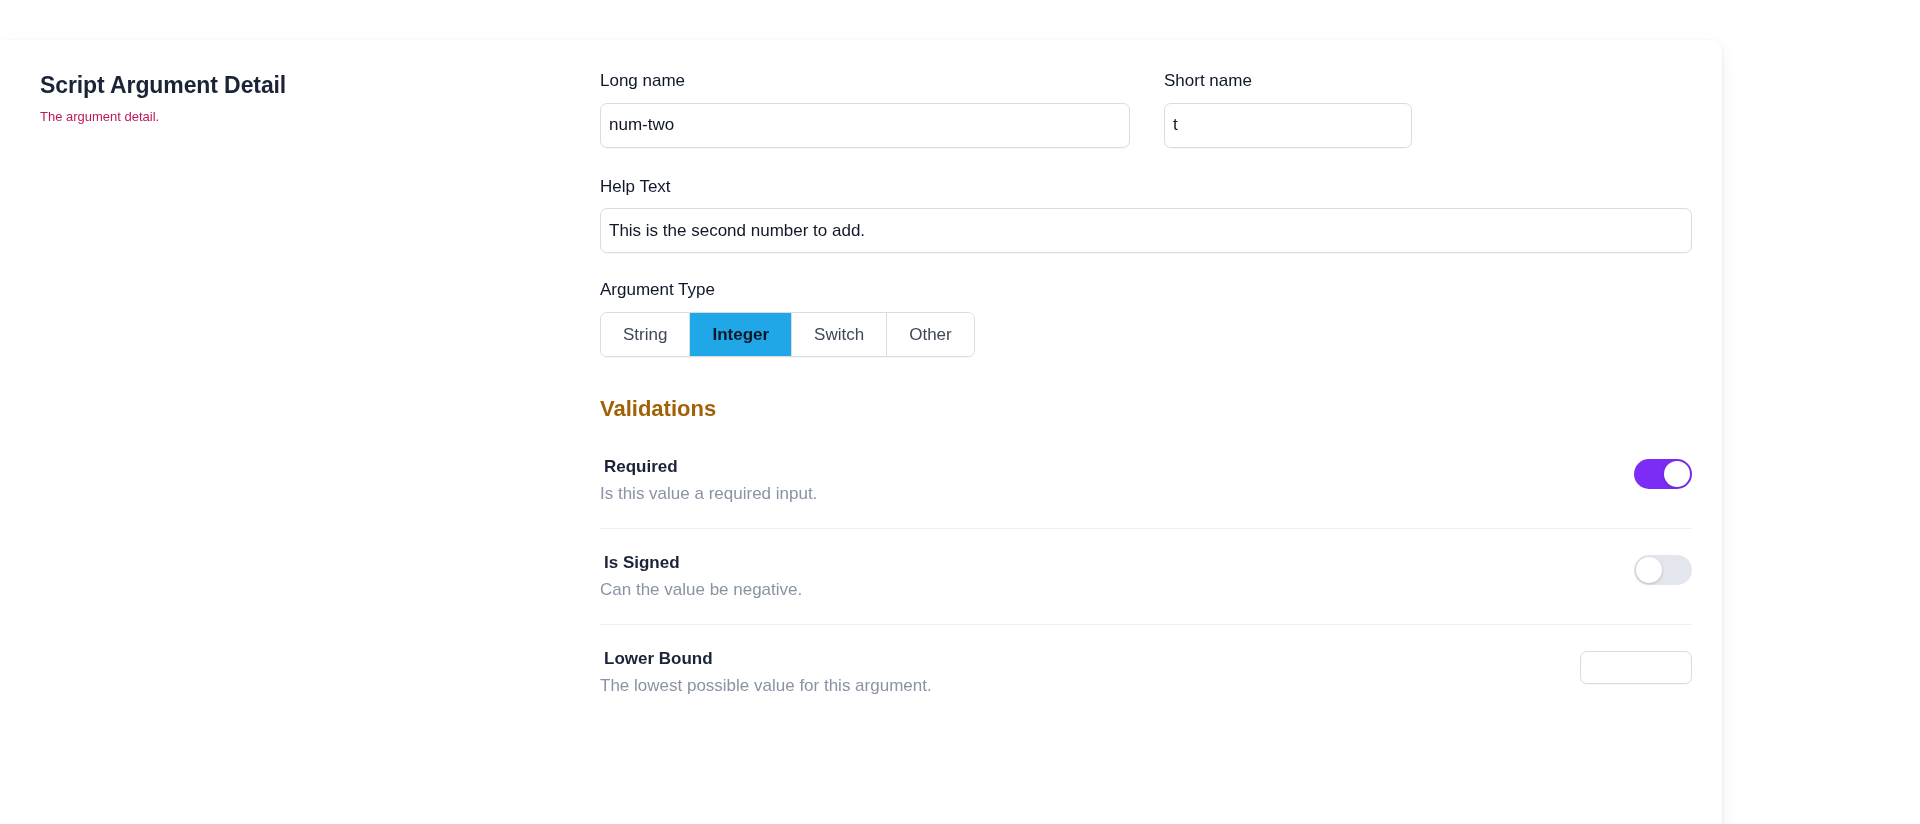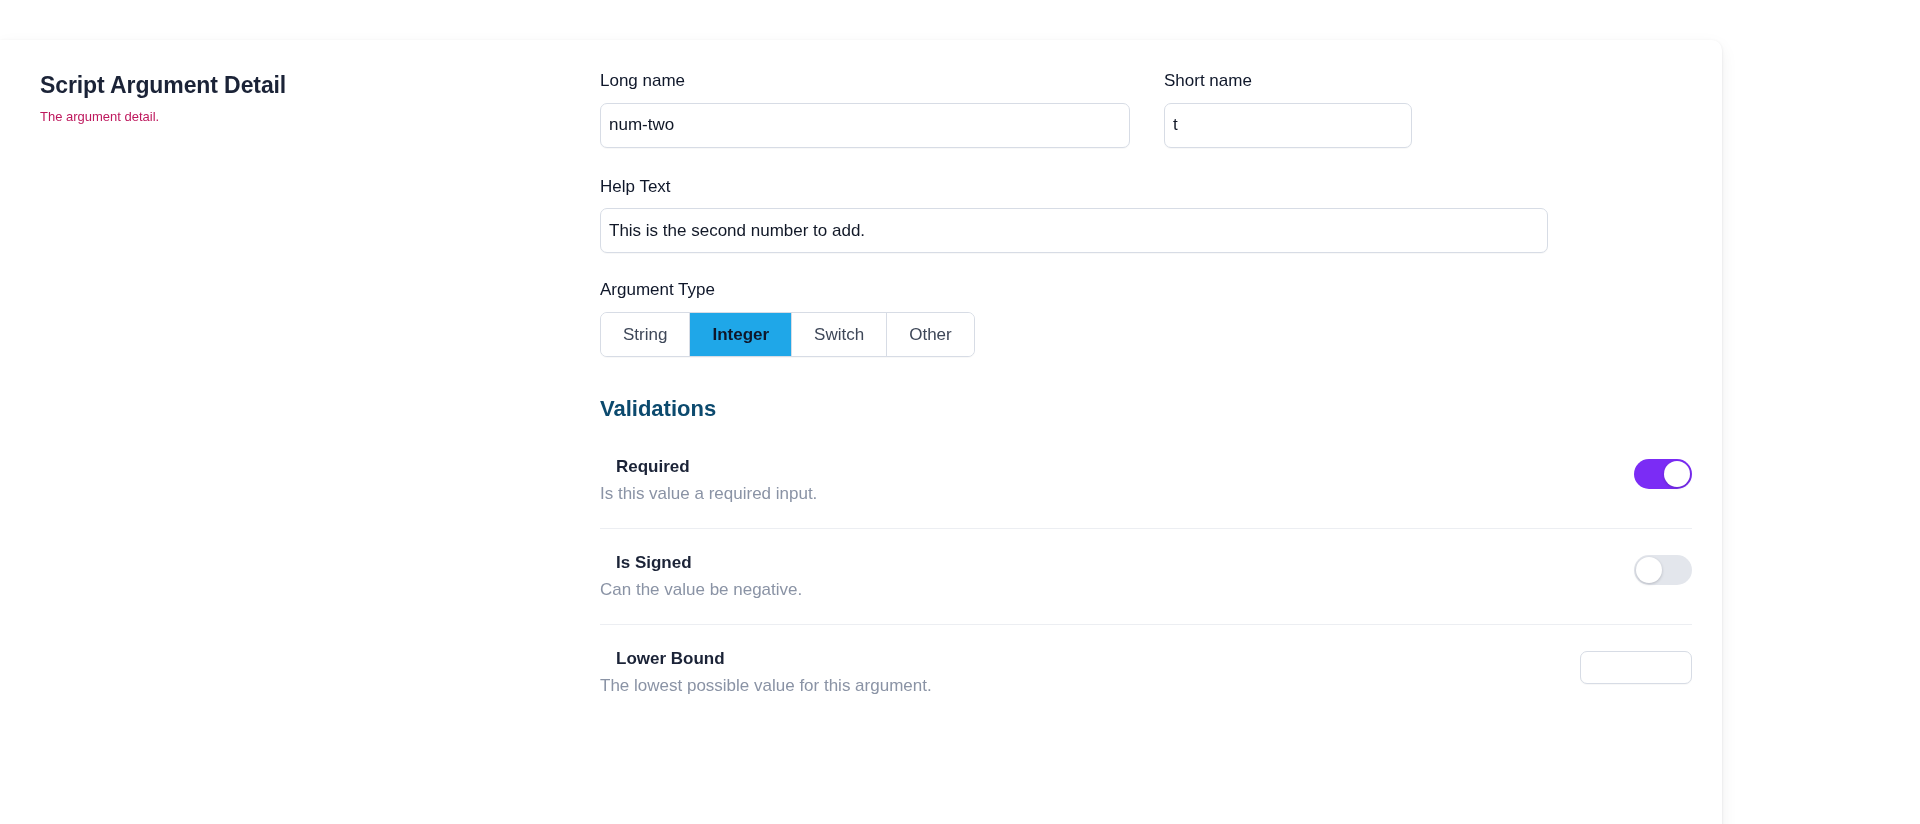--- a/index.html
+++ b/index.html
@@ -101,21 +101,21 @@
     font-family: "Liberation Sans", sans-serif;
     font-size: 17px;
     font-weight: 400;
     color: #111827;
     outline: none;
     box-shadow: 0 1px 1px rgba(16,24,40,0.03);
   }
   .text-input::placeholder { color: #b4bbc7; }
 
   .field-block { margin-bottom: 28px; }
-  .field-block.full .text-input { width: 948px; }
+  .field-block.full .text-input { width: 1092px; }
 
   
   .seg-wrap { margin-bottom: 40px; }
   .segmented {
     display: inline-flex;
     border: 1px solid #d7dce5;
     border-radius: 7px;
     overflow: hidden;
     background: #ffffff;
     box-shadow: 0 1px 1px rgba(16,24,40,0.03);
@@ -138,42 +138,42 @@
   .seg-btn.active {
     background: #1FA7E8;
     color: #0f172a;
     font-weight: 600;
   }
 
   
   .section-title {
     font-size: 22px;
     font-weight: 600;
-    color: #0c4a6e;
+    color: #a16207;
     margin: 0 0 36px 0;
     line-height: 1.1;
   }
 
   .val-row {
     display: flex;
     align-items: flex-start;
     justify-content: space-between;
     padding: 0 0 24px 0;
     border-bottom: 1px solid #eceef2;
     margin-bottom: 24px;
     width: 1092px;
   }
   .val-row:last-child { border-bottom: none; }
 
   .val-text { padding-top: 1px; }
   .val-name {
     font-size: 17px;
     font-weight: 700;
     color: #1b2337;
-    margin: 0 0 7px 16px;
+    margin: 0 0 7px 4px;
     line-height: 1.1;
   }
   .val-desc {
     font-size: 17px;
     font-weight: 400;
     color: #8a93a5;
     margin: 0;
     line-height: 1.2;
   }
 

